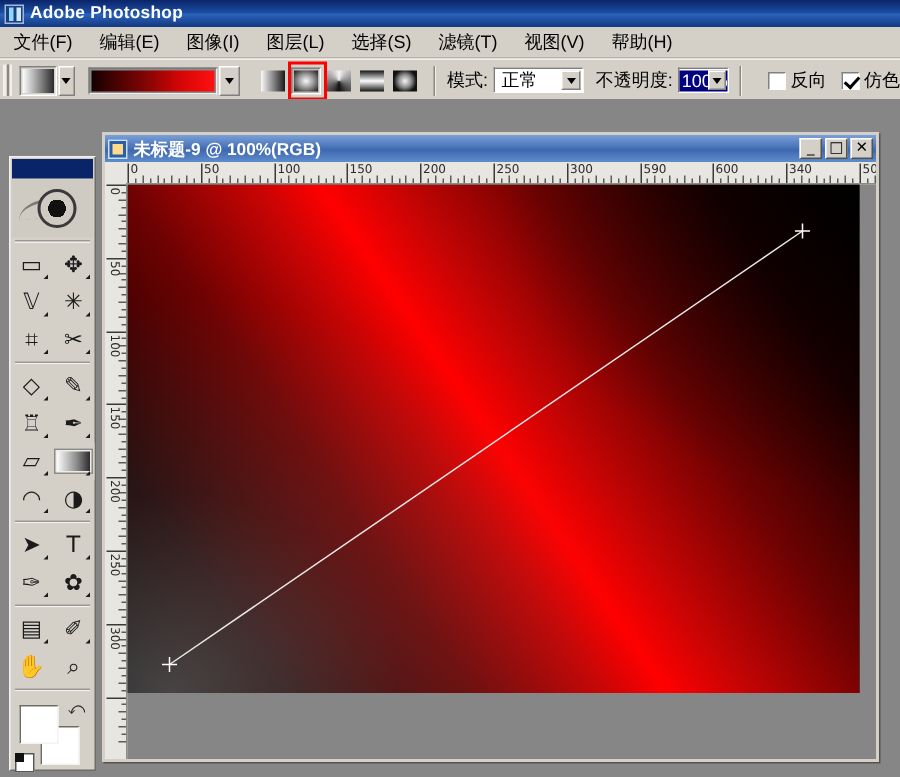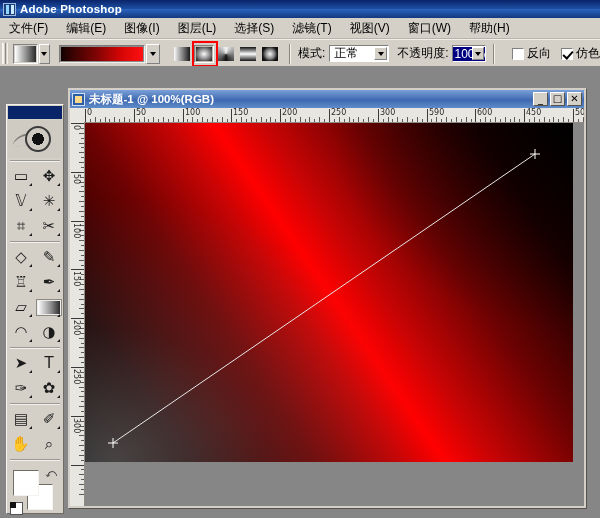--- a/index.html
+++ b/index.html
@@ -232,21 +232,20 @@
   </div>
 
   <div class="menubar">
     <div class="menu-item">文件(F)</div>
     <div class="menu-item">编辑(E)</div>
     <div class="menu-item">图像(I)</div>
     <div class="menu-item">图层(L)</div>
     <div class="menu-item">选择(S)</div>
     <div class="menu-item">滤镜(T)</div>
     <div class="menu-item">视图(V)</div>
-    <div class="menu-item">窗口(W)</div>
     <div class="menu-item">帮助(H)</div>
   </div>
 
   <div class="optbar">
     <div class="grip"></div>
 
     <div class="tool-preview">
         <i></i>
       </div>
     <div class="dd-arrow"></div>
@@ -402,21 +401,21 @@
         <div class="sw-fg"></div>
         <div class="sw-rev">⤺</div>
         <div class="sw-def"></div>
       </div>
 
     </div>
 
     <div class="docwin">
       <div class="doc-title">
         <div class="doc-ico"></div>
-        <div class="t">未标题-1 @ 100%(RGB)</div>
+        <div class="t">未标题-9 @ 100%(RGB)</div>
         <div class="winbtn">_</div>
         <div class="winbtn">□</div>
         <div class="winbtn">✕</div>
       </div>
 
       <div class="doc-body">
         <div class="corner-box"></div>
         <div class="ruler-h" id="rulerH">
             <div class="rtick" style="left: 1px; width: 1px; height: 13px; bottom: 0px; background: rgb(58, 58, 58);"></div>
             <div class="rtick" style="left: 6px; width: 1px; height: 3px; bottom: 0px; background: rgb(90, 90, 90);"></div>
@@ -523,21 +522,21 @@
             <div class="rtick" style="left: 499px; width: 1px; height: 5px; bottom: 0px; background: rgb(90, 90, 90);"></div>
             <div class="rlbl" style="left: 3px; top: 1px;">0</div>
             <div class="rlbl" style="left: 52px; top: 1px;">50</div>
             <div class="rlbl" style="left: 101px; top: 1px;">100</div>
             <div class="rlbl" style="left: 149px; top: 1px;">150</div>
             <div class="rlbl" style="left: 198px; top: 1px;">200</div>
             <div class="rlbl" style="left: 247px; top: 1px;">250</div>
             <div class="rlbl" style="left: 296px; top: 1px;">300</div>
             <div class="rlbl" style="left: 345px; top: 1px;">590</div>
             <div class="rlbl" style="left: 393px; top: 1px;">600</div>
-            <div class="rlbl" style="left: 442px; top: 1px;">450</div>
+            <div class="rlbl" style="left: 442px; top: 1px;">340</div>
             <div class="rlbl" style="left: 491px; top: 1px;">500</div>
           </div>
         <div class="ruler-v" id="rulerV">
             <div class="rtick" style="top: 1px; height: 1px; width: 13px; right: 0px; background: rgb(58, 58, 58);"></div>
             <div class="rtick" style="top: 6px; height: 1px; width: 3px; right: 0px; background: rgb(90, 90, 90);"></div>
             <div class="rtick" style="top: 11px; height: 1px; width: 5px; right: 0px; background: rgb(90, 90, 90);"></div>
             <div class="rtick" style="top: 16px; height: 1px; width: 3px; right: 0px; background: rgb(90, 90, 90);"></div>
             <div class="rtick" style="top: 21px; height: 1px; width: 5px; right: 0px; background: rgb(90, 90, 90);"></div>
             <div class="rtick" style="top: 25px; height: 1px; width: 3px; right: 0px; background: rgb(90, 90, 90);"></div>
             <div class="rtick" style="top: 30px; height: 1px; width: 5px; right: 0px; background: rgb(90, 90, 90);"></div>

